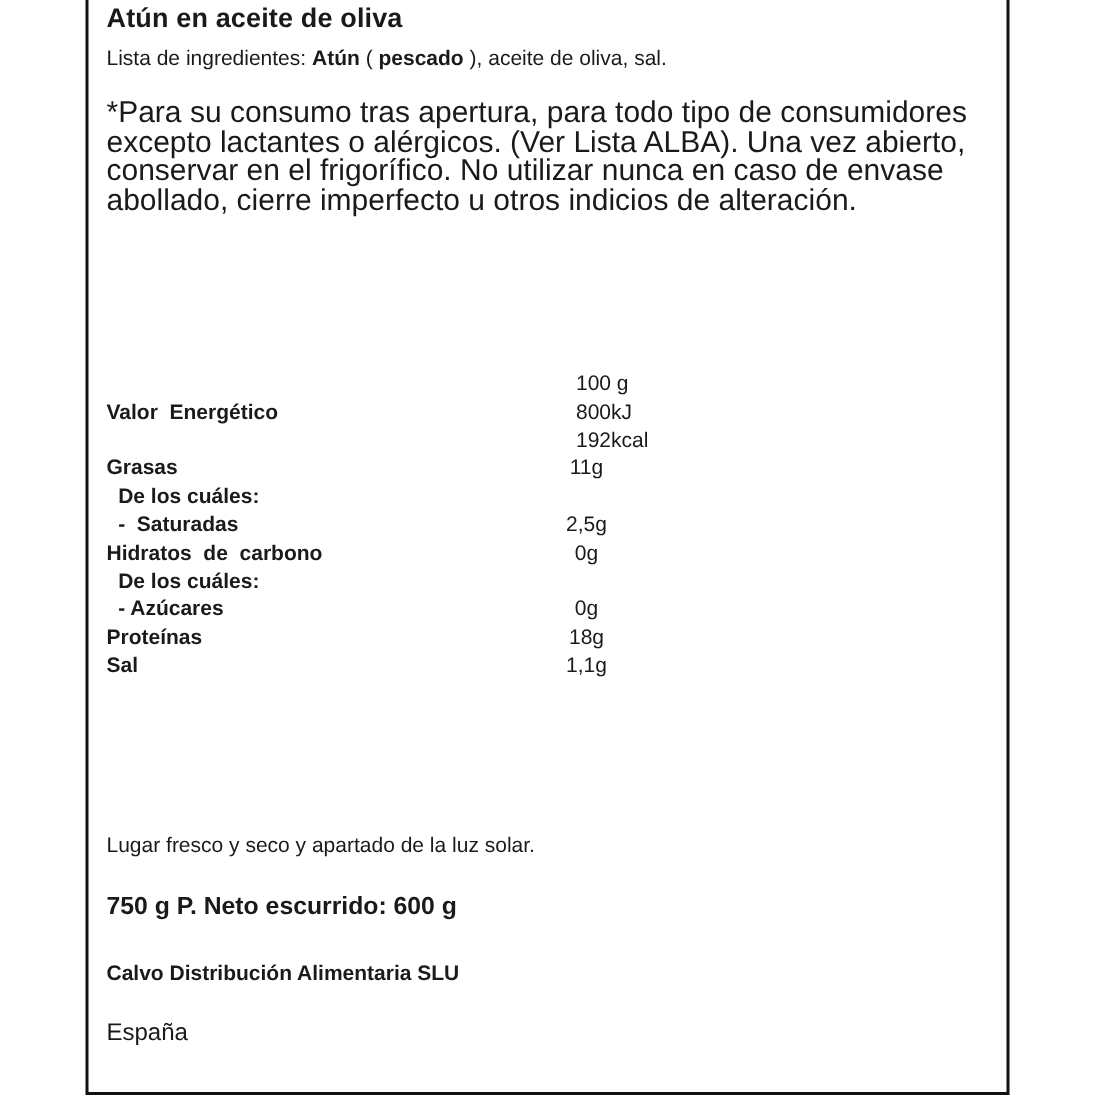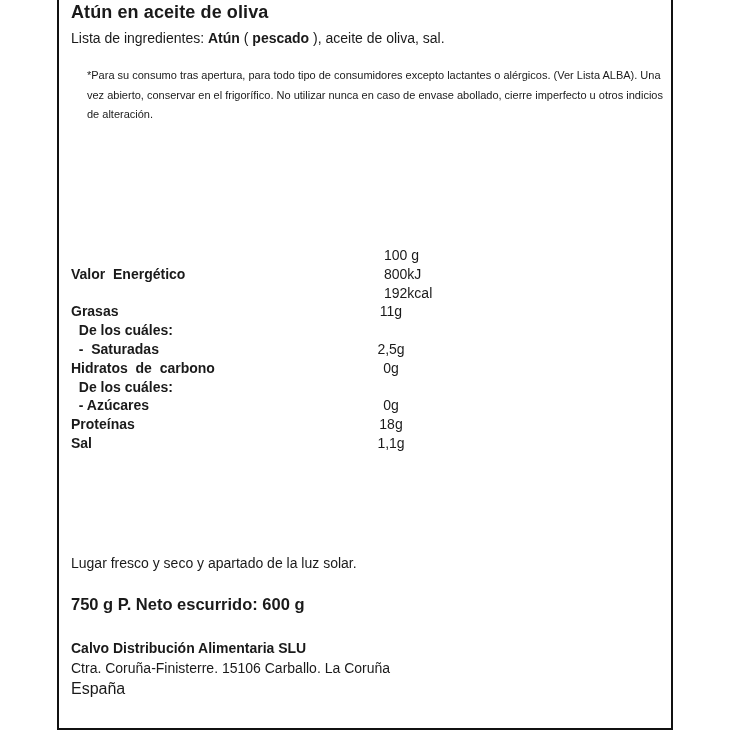--- a/index.html
+++ b/index.html
@@ -4,21 +4,21 @@
   <style>
     html, body { margin: 0; padding: 0; background: #ffffff; }
     body { width: 735px; height: 735px; position: relative; overflow: hidden;
            font-family: "Liberation Sans", sans-serif; color: #1a1a1a; }
     .label-box { position: absolute; left: 57px; top: -2px; width: 616px; height: 732px;
                  border: 2px solid #111; box-sizing: border-box; background: #fff; }
     .abs { position: absolute; white-space: nowrap; }
     .title { left: 12px; top: 2px; font-size: 18px; font-weight: bold; letter-spacing: 0.1px; }
     .ingredients { left: 12px; top: 30px; font-size: 14px; }
     .ingredients b { font-weight: bold; }
-    .notice { left: 28px; top: 66px; width: 590px; font-size: 11px; line-height: 19.5px; white-space: normal; }
+    .notice { left: 12px; top: 66px; width: 590px; font-size: 20px; line-height: 19.5px; white-space: normal; }
     .nutri { position: absolute; left: 12px; top: 246px; width: 360px; font-size: 14px; }
     .nrow { position: relative; height: 18.8px; line-height: 18.8px; }
     .nrow .nlabel { position: absolute; left: 0; top: 0; white-space: pre; font-weight: bold; }
     .nrow .nval { position: absolute; right: 0; top: 0; width: 80px; text-align: center; white-space: nowrap; }
     .nrow .nval.left { text-align: left; right: auto; left: 313px; }
     .storage { left: 12px; top: 555px; font-size: 14px; }
     .weight { left: 12px; top: 595px; font-size: 16.5px; font-weight: bold; }
     .company { left: 12px; top: 640px; font-size: 14px; font-weight: bold; }
     .address { left: 12px; top: 660px; font-size: 14px; }
     .country { left: 12px; top: 680px; font-size: 16px; }
@@ -75,15 +75,14 @@
     </div>
     <div class="nrow">
       <span class="nlabel">Sal</span>
       <span class="nval">1,1g</span>
     </div>
   </div>
 
   <div class="abs storage">Lugar fresco y seco y apartado de la luz solar.</div>
   <div class="abs weight">750 g  P. Neto escurrido: 600 g</div>
   <div class="abs company">Calvo Distribución Alimentaria SLU</div>
-  <div class="abs address">Ctra. Coruña-Finisterre. 15106 Carballo. La Coruña</div>
   <div class="abs country">España</div>
 </div>
 
 </body></html>

